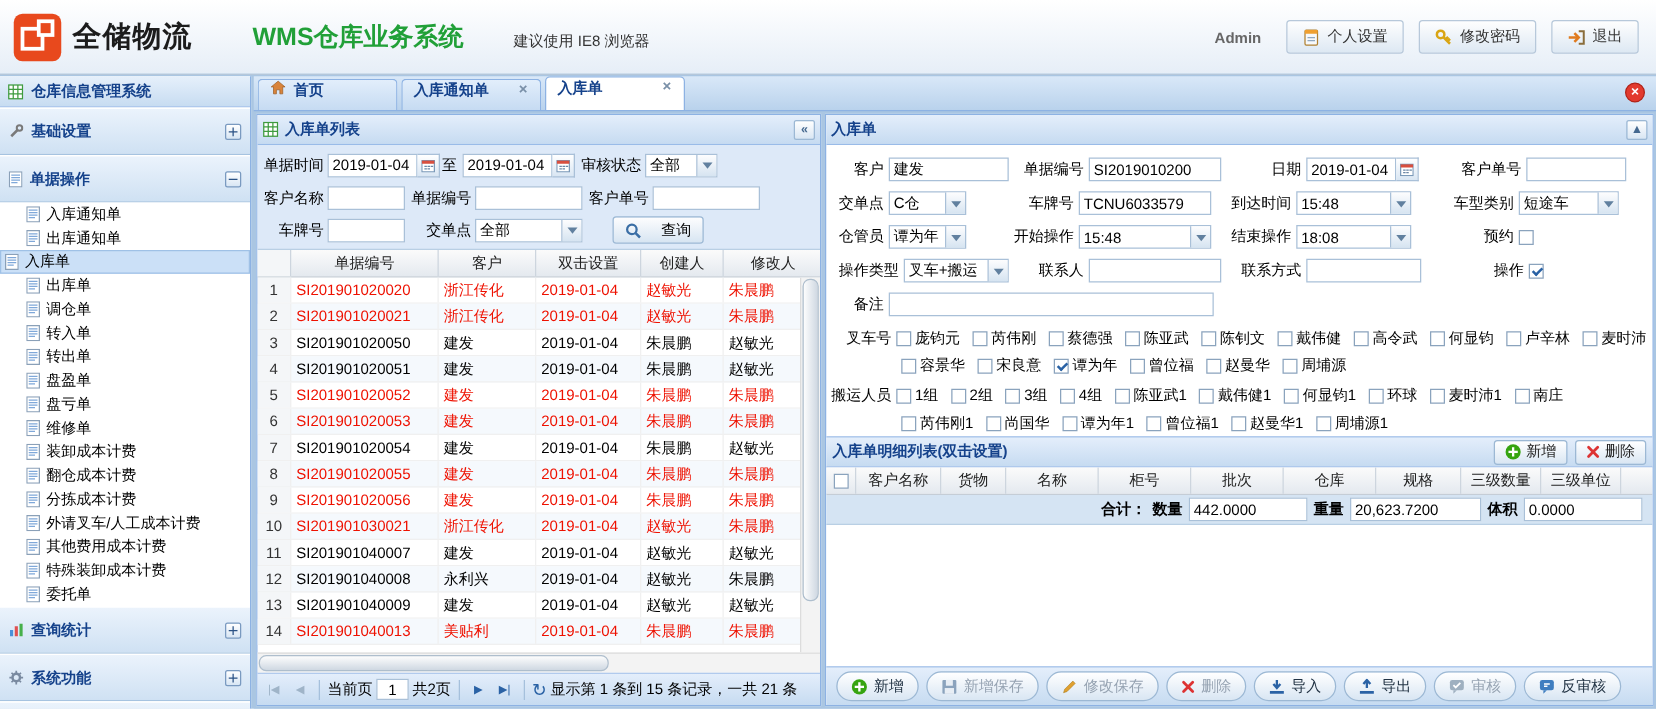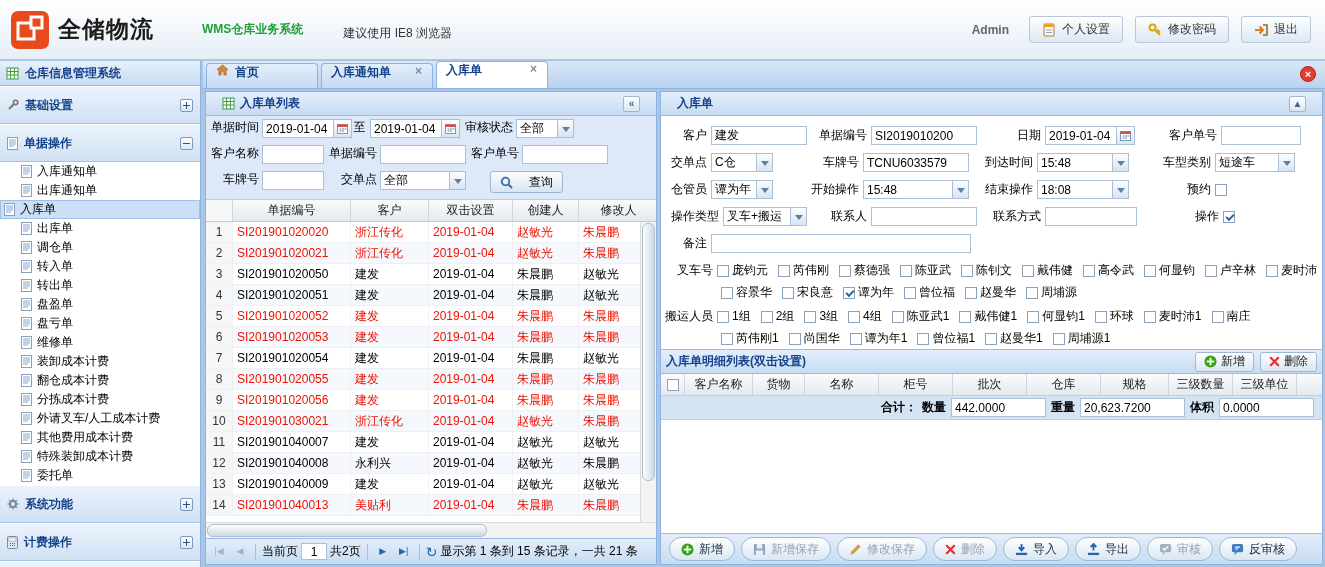--- a/index.html
+++ b/index.html
@@ -5,21 +5,21 @@
   * { box-sizing: border-box; margin: 0; padding: 0; }
   html,body { width:1325px; height:567px; overflow:hidden; }
   body { font-family:"Liberation Sans","DejaVu Sans",sans-serif; font-size:12px; color:#000; background:#fff; }
   #app { position:relative; width:1325px; height:567px; background:#aac6e2; }
 
   
   #header { position:absolute; top:0; left:0; width:100%; height:60px;
     background:linear-gradient(#ffffff,#e6eef7); border-bottom:1px solid #b5c7da;
     display:flex; align-items:center; padding:0 10px; }
   .logo-text { font-size:23px; font-weight:bold; color:#1c1c1c; margin-left:8px; letter-spacing:1px; }
-  .app-title { font-size:12px; font-weight:bold; color:#21a038; margin-left:48px; }
+  .app-title { font-size:20px; font-weight:bold; color:#21a038; margin-left:48px; }
   .hint { font-size:12px; color:#333; margin-left:40px; margin-top:8px; }
   .hdr-spacer { flex:1; }
   .admin { font-weight:bold; color:#666; margin-right:20px; }
   .hdr-btn { display:flex; align-items:center; gap:6px; height:27px; padding:0 12px;
     border:1px solid #b7c8da; border-radius:3px; background:linear-gradient(#fefefe,#dde8f3);
     color:#333; cursor:pointer; margin-right:12px; }
   .hdr-btn:last-child { margin-right:4px; }
 
   
   #sidebar { position:absolute; top:61px; left:0; width:201px; bottom:0; background:#fff;
@@ -48,31 +48,31 @@
     border:1px solid #8db2e3; border-bottom:none; border-radius:4px 4px 0 0;
     background:linear-gradient(#e2eefb,#c6dbf2); color:#15428b; font-weight:bold; cursor:pointer; }
   .tab.active { background:#ffffff; height:27px; }
   .tlb { flex:1; }
   .tx { color:#7a90a8; font-weight:bold; font-size:12px; cursor:pointer; padding:0 1px; }
   .close-circle { position:absolute; right:9px; top:5px; width:16px; height:16px; border-radius:50%;
     background:#e23a2e; color:#fff; font-weight:bold; font-size:11px; line-height:15px; text-align:center;
     border:1px solid #b02318; cursor:pointer; }
 
   .panel-hd { flex:none; height:24px; background:linear-gradient(#e4eefb,#c6dbf1);
-    border-bottom:1px solid #99bbe8; display:flex; align-items:center; gap:5px; padding:0 16px;
+    border-bottom:1px solid #99bbe8; display:flex; align-items:center; gap:5px; padding:0 4px;
     color:#15428b; font-weight:bold; }
   .hd-btn { margin-left:auto; width:17px; height:16px; border:1px solid #9cb8d4; border-radius:2px;
     background:linear-gradient(#ffffff,#d9e6f3); color:#44688f; font-size:10px; line-height:14px;
     text-align:center; cursor:pointer; font-weight:bold; }
 
   
   #listPanel { position:absolute; top:30px; left:2px; width:452px; bottom:2px;
     border:1px solid #8db2e3; background:#fff; display:flex; flex-direction:column; overflow:hidden; }
   #filters { flex:none; background:#dde9f8; border-bottom:1px solid #b9cfe4; padding:3px 4px 2px; }
-  .f-row { display:flex; align-items:flex-start; height:26px; }
+  .f-row { display:flex; align-items:center; height:26px; }
   .f-lb { text-align:right; padding-right:3px; flex:none; white-space:nowrap; }
   .txt { height:19px; border:1px solid #a9c0d8; background:#fff; font:inherit; padding:0 3px; }
   .cal-btn { width:18px; height:19px; border:1px solid #a9c0d8; border-left:none;
     background:linear-gradient(#ffffff,#d9e6f3); display:flex; align-items:center; justify-content:center; cursor:pointer; flex:none; }
   .sel { height:19px; border:1px solid #a9c0d8; background:#fff; display:flex; align-items:center;
     padding-left:3px; cursor:pointer; flex:none; }
   .sel .arr { margin-left:auto; width:16px; height:17px; background:linear-gradient(#fdfdfe,#d6e4f1);
     border-left:1px solid #a9c0d8; display:flex; align-items:center; justify-content:center; }
   .arr:before { content:""; border:4px solid transparent; border-top:5px solid #61809f; margin-top:5px; }
   .search-btn { display:flex; align-items:center; gap:16px; height:22px; padding:0 9px; margin-left:24px;
@@ -377,20 +377,31 @@
                 <rect x="0.5" y="0.5" width="10" height="12" fill="#fff" stroke="#8aa0b8"></rect>
                 <path d="M2 3h7M2 5h7M2 7h7M2 9h5" stroke="#7fa8d9"></path>
               </svg>
             </span>
             <span>委托单</span>
           </div>
         </div>
         <div class="side-sec">
           <span class="icw">
             <svg width="12" height="12" viewBox="0 0 12 12">
+              <rect x="1" y="6" width="2.5" height="5" fill="#4a90d9"></rect>
+              <rect x="4.8" y="3" width="2.5" height="8" fill="#e05050"></rect>
+              <rect x="8.6" y="1" width="2.5" height="10" fill="#46b04a"></rect>
+            </svg>
+          </span>
+          <span>查询统计</span>
+          <span class="pm plus"></span>
+        </div>
+        <div class="side-sec">
+          <span class="icw">
+            <svg width="12" height="12" viewBox="0 0 12 12">
               <circle cx="6" cy="6" r="3" fill="none" stroke="#7a8aa0" stroke-width="2"></circle>
               <path d="M6 .5v2M6 9.5v2M.5 6h2M9.5 6h2M2.2 2.2l1.4 1.4M8.4 8.4l1.4 1.4M9.8 2.2L8.4 3.6M3.6 8.4l-1.4 1.4" stroke="#7a8aa0" stroke-width="1.4"></path>
             </svg>
           </span>
           <span>系统功能</span>
           <span class="pm plus"></span>
         </div>
         <div class="side-sec">
           <span class="icw">
             <svg width="11" height="13" viewBox="0 0 11 13">

